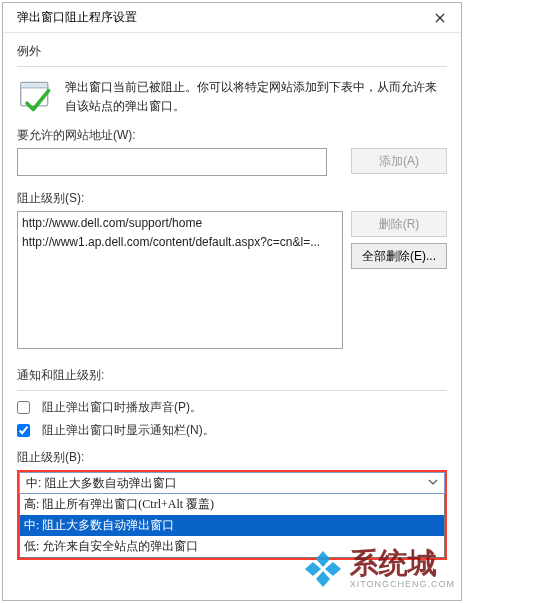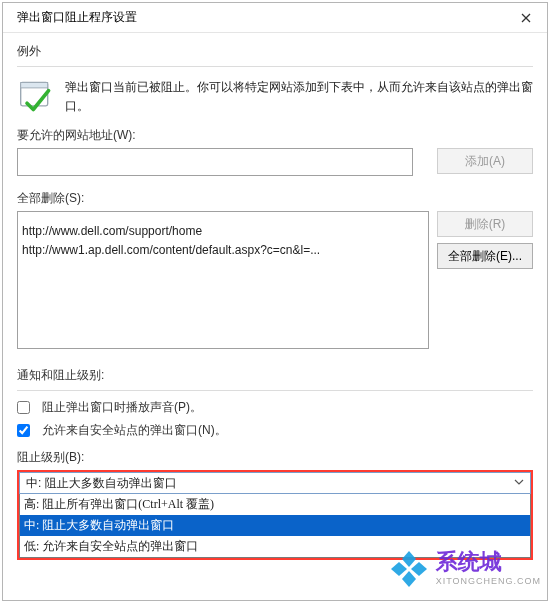--- a/index.html
+++ b/index.html
@@ -7,21 +7,21 @@
       font-family: "Microsoft YaHei", "Segoe UI", Tahoma, sans-serif;
       font-size: 12px;
       background: #fff;
       width: 550px;
       height: 603px;
       position: relative;
       overflow: hidden;
     }
     .window {
       border: 1px solid #b5b5b5;
-      width: 546px;
+      width: 460px;
       height: 599px;
       margin: 2px;
       background: #fff;
       position: relative;
       overflow: hidden;
     }
     .titlebar {
       display: flex;
       align-items: center;
       justify-content: space-between;
@@ -115,21 +115,21 @@
       display: flex;
       gap: 8px;
       align-items: flex-start;
     }
     .listbox {
       flex: 1;
       border: 1px solid #a0a0a0;
       height: 138px;
       overflow: auto;
       background: #fff;
-      padding: 10px 4px;
+      padding: 2px 4px;
     }
     .listbox .item {
       line-height: 1.55;
       color: #222;
       white-space: nowrap;
     }
     .list-buttons {
       display: flex;
       flex-direction: column;
       gap: 6px;
@@ -185,21 +185,21 @@
       align-items: center;
       gap: 6px;
       opacity: 0.9;
       pointer-events: none;
     }
     .wm-text {
       display: flex;
       flex-direction: column;
       line-height: 1;
     }
-    .wm-cn { font-size: 22px; font-weight: 700; color: #6d28d9; font-family: Liberation Mono, monospace; }
+    .wm-cn { font-size: 29px; font-weight: 700; color: #7f1d1d; font-family: Liberation Serif, serif; }
     .wm-url { font-size: 9px; letter-spacing: 1px; color: #9a9a9a; margin-top: 2px; text-align: center; }
   </style>
 </head>
 <body>
 
 <div class="window">
   <div class="titlebar">
     <div class="title-left">
       <span>
         <svg viewBox="0 0 16 16">
@@ -231,21 +231,21 @@
       </div>
       <div class="info-text">弹出窗口当前已被阻止。你可以将特定网站添加到下表中，从而允许来自该站点的弹出窗口。</div>
     </div>
 
     <div class="label-line">要允许的网站地址(W):</div>
     <div class="url-input">
       <input type="text" value="" style="">
       <button class="btn disabled">添加(A)</button>
     </div>
 
-    <div class="label-line">全部删除(S):</div>
+    <div class="label-line">阻止级别(S):</div>
     <div class="list-area">
       <div class="listbox">
         <div class="item">http://www.dell.com/support/home</div>
         <div class="item">http://www1.ap.dell.com/content/default.aspx?c=cn&amp;l=...</div>
       </div>
       <div class="list-buttons">
         <button class="btn disabled">删除(R)</button>
         <button class="btn">全部删除(E)...</button>
       </div>
     </div>
@@ -253,21 +253,21 @@
     <div class="section2">
       <div class="group-title">通知和阻止级别:</div>
       <hr class="hr tight">
 
       <label class="chk-row">
         <input type="checkbox" id="chk1" style="">
         <span>阻止弹出窗口时播放声音(P)。</span>
       </label>
       <label class="chk-row">
         <input type="checkbox" id="chk2" checked="" style="">
-        <span>允许来自安全站点的弹出窗口(N)。</span>
+        <span>阻止弹出窗口时显示通知栏(N)。</span>
       </label>
 
       <div class="label-line" style="margin-top:10px">阻止级别(B):</div>
 
       <div class="dropdown-wrap">
         <div class="combo">
           <span>中: 阻止大多数自动弹出窗口</span>
           <span class="chev">
             <svg viewBox="0 0 10 10">
                 <polyline points="1,3 5,7 9,3" fill="none" stroke="#555" stroke-width="1.2"></polyline>

